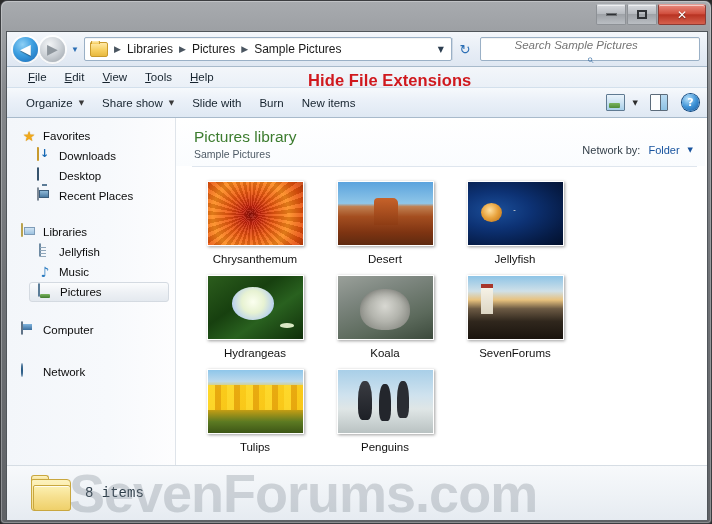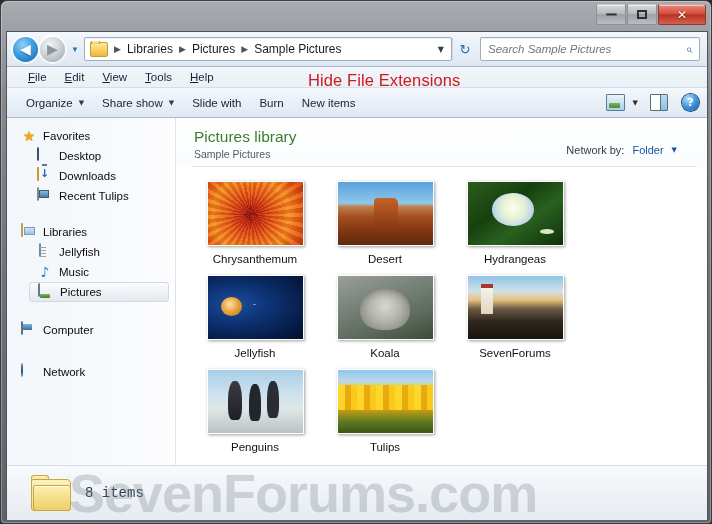--- a/index.html
+++ b/index.html
@@ -138,20 +138,21 @@
     border-left: 1px solid #cdd8e4;
     display: flex; align-items: center; justify-content: center;
     color: #2c6fb5; font-size: 13px; font-family: "DejaVu Sans", sans-serif;
   }
 
   #searchbox {
     width: 218px; height: 22px; margin-right: 7px;
     background: #fff; border: 1px solid #9ab0c6; border-radius: 2px;
     display: flex; align-items: center;
     box-shadow: inset 0 1px 1px rgba(0,0,0,.06);
+    flex-direction: column;
   }
   #searchbox input {
     flex: 1; border: none; outline: none; background: transparent;
     font-family: "Liberation Sans", sans-serif; font-size: 11.5px;
     font-style: italic; color: #6d6d6d; padding-left: 7px;
   }
   .mag {
     width: 20px; text-align: center; color: #3a6fa5;
     font-size: 12px; font-family: "DejaVu Sans", sans-serif;
     transform: scaleX(-1);
@@ -211,21 +212,21 @@
     color: #fff; font-size: 11px; font-weight: bold;
     display: flex; align-items: center; justify-content: center;
     font-family: "DejaVu Sans", sans-serif;
   }
   .tb-caret-sm { font-size: 7px; color: #2b2b2b; margin-left: 6px; font-family: "DejaVu Sans", sans-serif; }
 
   
   #annotation {
     position: absolute;
     left: 307px; top: 70px;
-    font-size: 16.5px; font-weight: normal; color: #d0191e;
+    font-size: 16.5px; font-weight: bold; color: #d0191e;
     letter-spacing: .1px;
     z-index: 40;
     pointer-events: none;
     font-family: "Liberation Sans", sans-serif;
   }
 
   
   #body {
     display: flex;
     height: 384px;
@@ -348,21 +349,21 @@
   }
 
   
   #content {
     flex: 1;
     background: #ffffff;
     position: relative;
     overflow: hidden;
   }
   #lib-header {
-    padding: 10px 16px 6px 18px;
+    padding: 10px 0 6px 18px;
     background: linear-gradient(180deg,#ffffff 0%, #fafcfe 100%);
     display: flex; align-items: flex-start;
   }
   #lib-title { font-size: 15.5px; color: #3c7c2e; line-height: 18px; }
   #lib-sub { font-size: 10.5px; color: #4f5b66; margin-top: 2px; }
   .arrange {
     margin-left: auto; margin-right: 14px; margin-top: 16px;
     display: flex; align-items: center; font-size: 11px; color: #333f49; gap: 8px;
   }
   .arrange .val { color: #17539e; }
@@ -602,30 +603,30 @@
     <div id="body">
 
       <div id="sidebar">
 
         <div class="nav-group">
           <div class="nav-row">
             <span class="nav-ico ico-star">★</span>
             <span>Favorites</span>
           </div>
           <div class="nav-row child">
+            <span class="nav-ico"><span class="ico-download"></span></span>
+            <span>Downloads</span>
+          </div>
+          <div class="nav-row child">
             <span class="nav-ico"><span class="ico-desktop"></span></span>
             <span>Desktop</span>
           </div>
           <div class="nav-row child">
-            <span class="nav-ico"><span class="ico-download"></span></span>
-            <span>Downloads</span>
-          </div>
-          <div class="nav-row child">
             <span class="nav-ico"><span class="ico-recent"></span></span>
-            <span>Recent Tulips</span>
+            <span>Recent Places</span>
           </div>
         </div>
 
         <div style="height:10px"></div>
 
         <div class="nav-group">
           <div class="nav-row">
             <span class="nav-ico"><span class="ico-library"></span></span>
             <span>Libraries</span>
           </div>
@@ -685,53 +686,53 @@
             <span class="tile-label">Chrysanthemum</span>
           </div>
           <div class="tile">
             <span class="thumb-wrap">
                 <span class="thumb t-desert"></span>
               </span>
             <span class="tile-label">Desert</span>
           </div>
           <div class="tile">
             <span class="thumb-wrap">
+                <span class="thumb t-jelly"></span>
+              </span>
+            <span class="tile-label">Jellyfish</span>
+          </div>
+          <div class="tile">
+            <span class="thumb-wrap">
                 <span class="thumb t-hydr"></span>
               </span>
             <span class="tile-label">Hydrangeas</span>
-          </div>
-          <div class="tile">
-            <span class="thumb-wrap">
-                <span class="thumb t-jelly"></span>
-              </span>
-            <span class="tile-label">Jellyfish</span>
           </div>
           <div class="tile">
             <span class="thumb-wrap">
                 <span class="thumb t-koala"></span>
               </span>
             <span class="tile-label">Koala</span>
           </div>
           <div class="tile">
             <span class="thumb-wrap">
                 <span class="thumb t-light"></span>
               </span>
             <span class="tile-label">SevenForums</span>
           </div>
           <div class="tile">
             <span class="thumb-wrap">
+                <span class="thumb t-tulip"></span>
+              </span>
+            <span class="tile-label">Tulips</span>
+          </div>
+          <div class="tile">
+            <span class="thumb-wrap">
                 <span class="thumb t-peng"></span>
               </span>
             <span class="tile-label">Penguins</span>
-          </div>
-          <div class="tile">
-            <span class="thumb-wrap">
-                <span class="thumb t-tulip"></span>
-              </span>
-            <span class="tile-label">Tulips</span>
           </div>
         </div>
         <div id="content-scrollgap"></div>
       </div>
     </div>
 
     <div id="statusbar">
       <div id="status-folder">
         <span class="folder-tab"></span>
         <span class="folder-back"></span>

